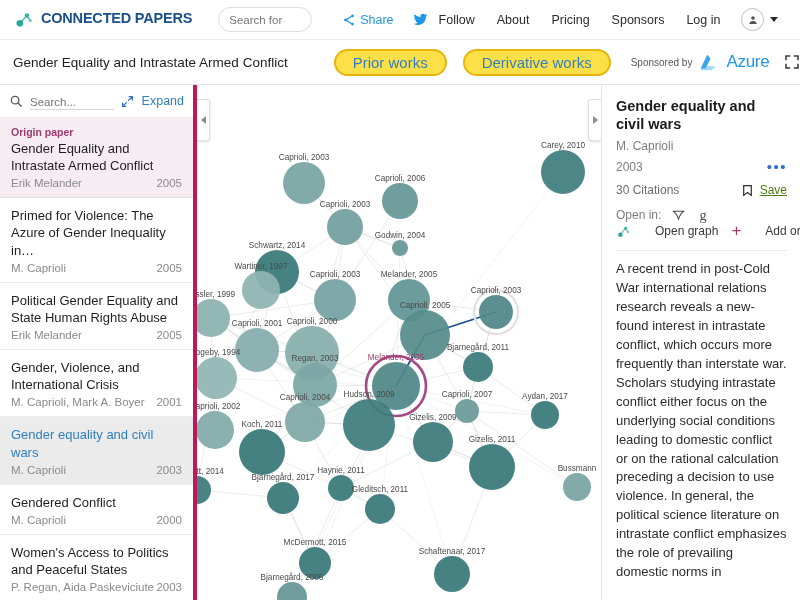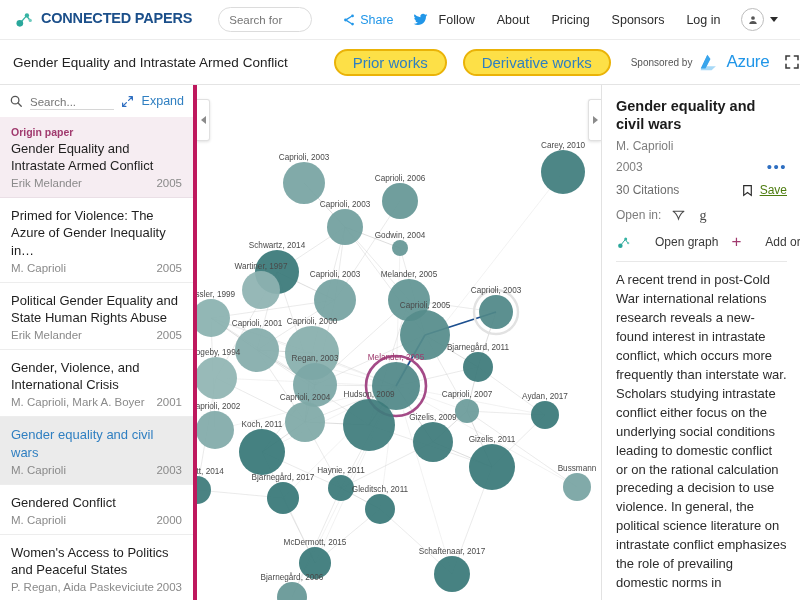--- a/index.html
+++ b/index.html
@@ -159,21 +159,21 @@
   .d-author { font-size: 12px; color: #7d7d7d; margin-bottom: 7px; }
   .d-row {
     display: flex; align-items: center; justify-content: space-between;
     margin-bottom: 9px;
   }
   .d-year { font-size: 12px; color: #7d7d7d; }
   .dots { color: #2f6fc1; font-size: 15px; letter-spacing: 1.5px; cursor: pointer; line-height: 10px;}
   .d-cites { font-size: 12px; color: #6d6d6d; }
   .save-wrap { display: flex; align-items: center; gap: 6px; cursor: pointer; }
   .save-label { font-size: 12px; color: #4d7c0f; text-decoration: underline; }
-  .openin-row { display: flex; align-items: center; gap: 9px; margin-bottom: 11px; }
+  .openin-row { display: flex; align-items: center; gap: 9px; }
   .openin-label { font-size: 12px; color: #7d7d7d; }
   .action-row { display: flex; align-items: center; gap: 13px; margin-bottom: 11px; }
   .action { display: flex; align-items: center; gap: 24px; cursor: pointer; }
   .action-label { font-size: 12px; color: #3a3a3a; white-space: nowrap; }
   .plus-ico { color: #a03a6e; font-size: 17px; line-height: 12px; }
   .d-divider { border-top: 1px solid #e8e8e8; margin-bottom: 9px; }
   .abstract { font-size: 13px; color: #2c2c2c; line-height: 1.46; }
 </style>
 </head>
 <body>

